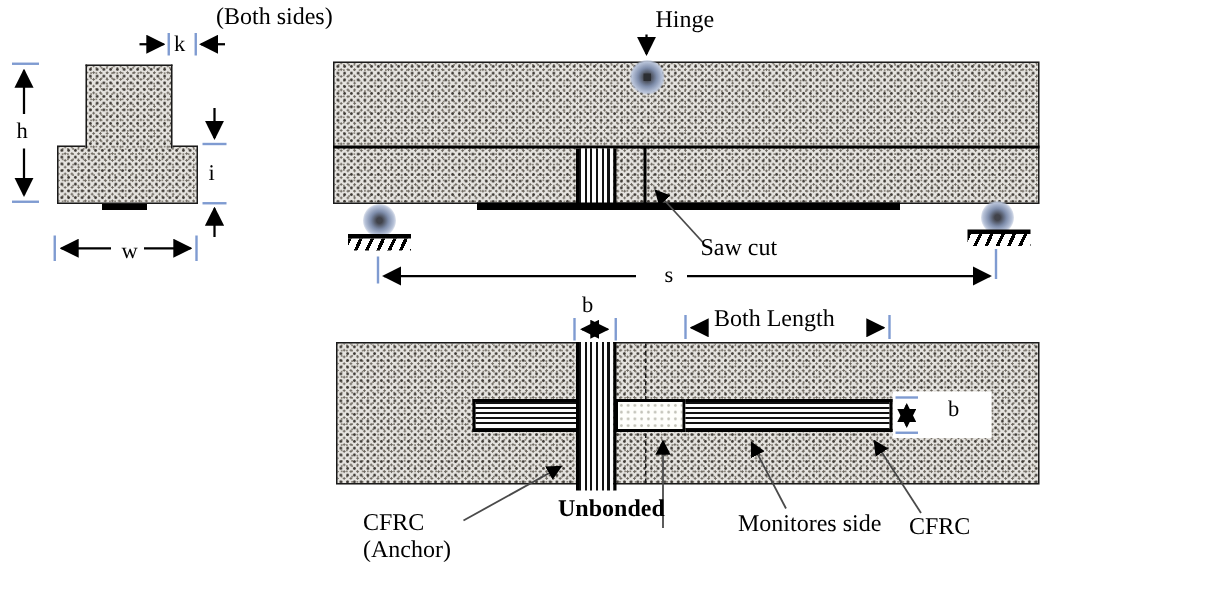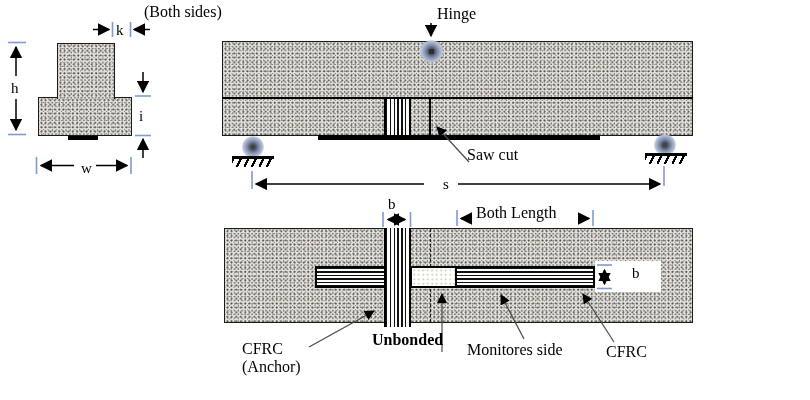--- a/index.html
+++ b/index.html
@@ -139,29 +139,29 @@
     </g>
   </svg>
 
   <div class="lbl" style="left:144px;top:3px;">(Both sides)</div>
   <div class="lbl dim" style="left:116px;top:21px;">k</div>
   <div class="lbl dim" style="left:9px;top:79px;background:#fff;padding:0 2px;">h</div>
   <div class="lbl dim" style="left:139px;top:107px;">i</div>
   <div class="lbl dim" style="left:77px;top:159px;background:#fff;padding:0 4px;">w</div>
 
   <div class="lbl" style="left:437px;top:5px;text-align:right;">Hinge</div>
-  <div class="lbl" style="left:467px;top:146px;">Saw cut</div>
+  <div class="lbl" style="left:467px;top:157px;">Saw cut</div>
   <div class="lbl dim" style="left:437px;top:175px;background:#fff;padding:0 6px;">s</div>
 
   <div class="lbl dim" style="left:388px;top:195px;">b</div>
   <div class="lbl" style="left:476px;top:204px;">Both Length</div>
   <div class="lbl dim" style="left:632px;top:264px;">b</div>
 
   <div class="lbl" style="left:242px;top:340px;">
     <div>CFRC</div>
     <div>(Anchor)</div>
   </div>
   <div class="lbl" style="left:372px;top:331px;font-weight:bold;">Unbonded</div>
-  <div class="lbl" style="left:467px;top:341px;">Monitores side</div>
+  <div class="lbl" style="left:492px;top:341px;">Monitores side</div>
   <div class="lbl" style="left:606px;top:343px;">
     <div>CFRC</div>
   </div>
 </div>
 
 </body></html>

